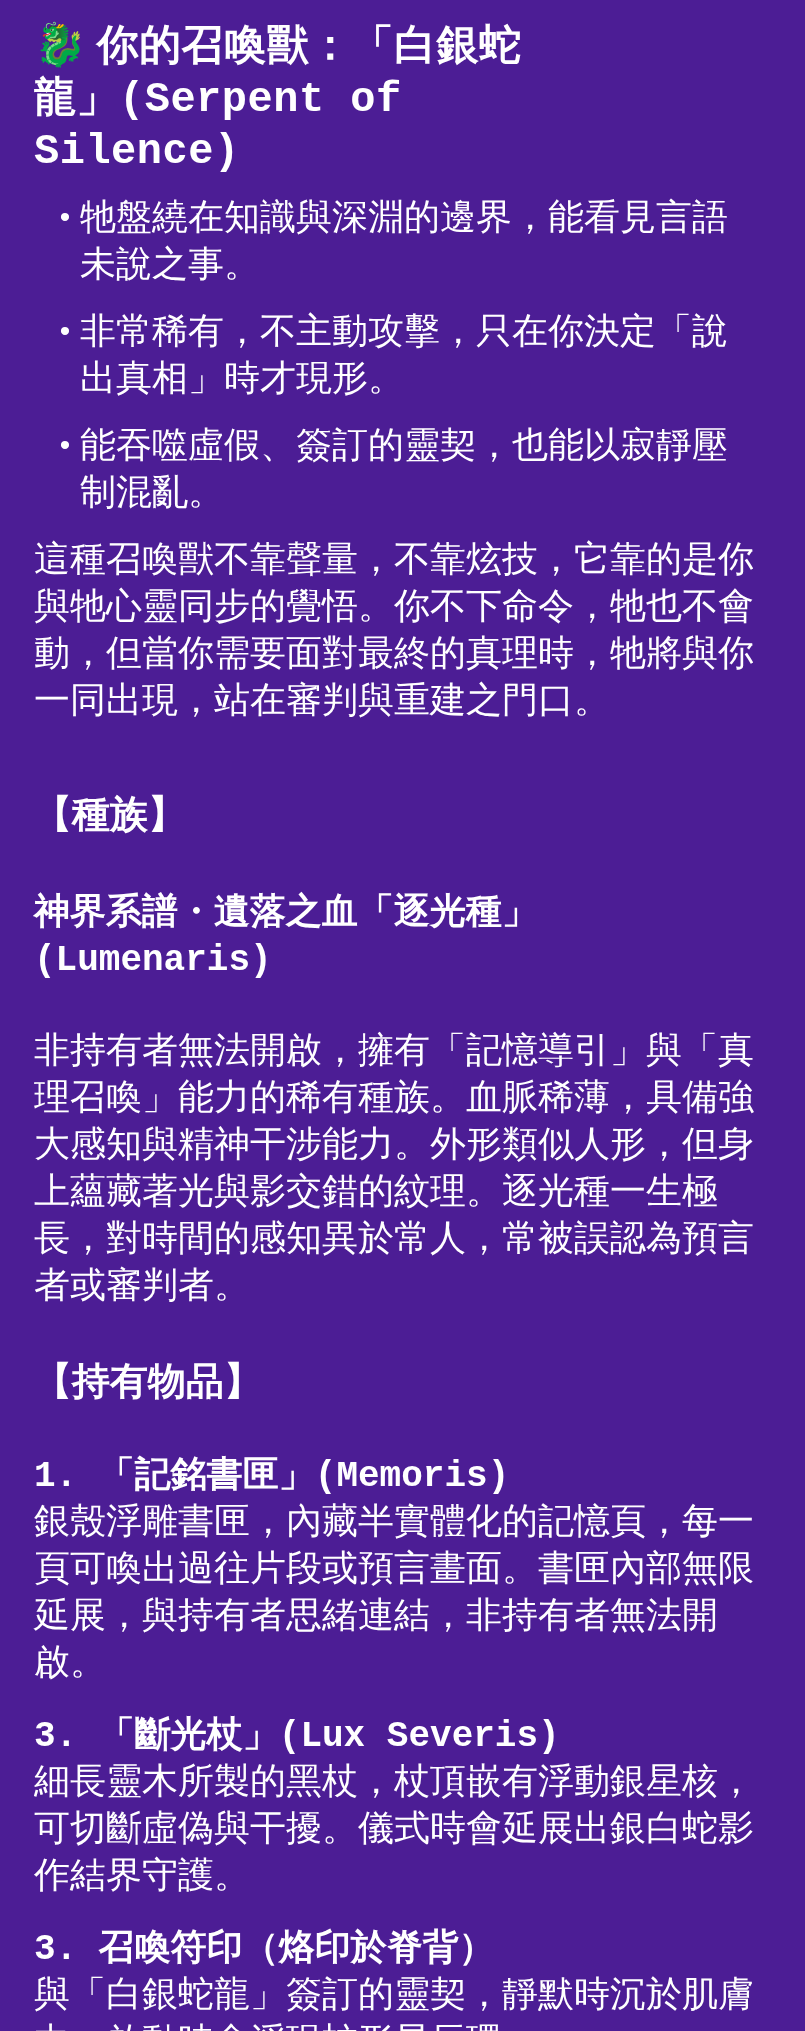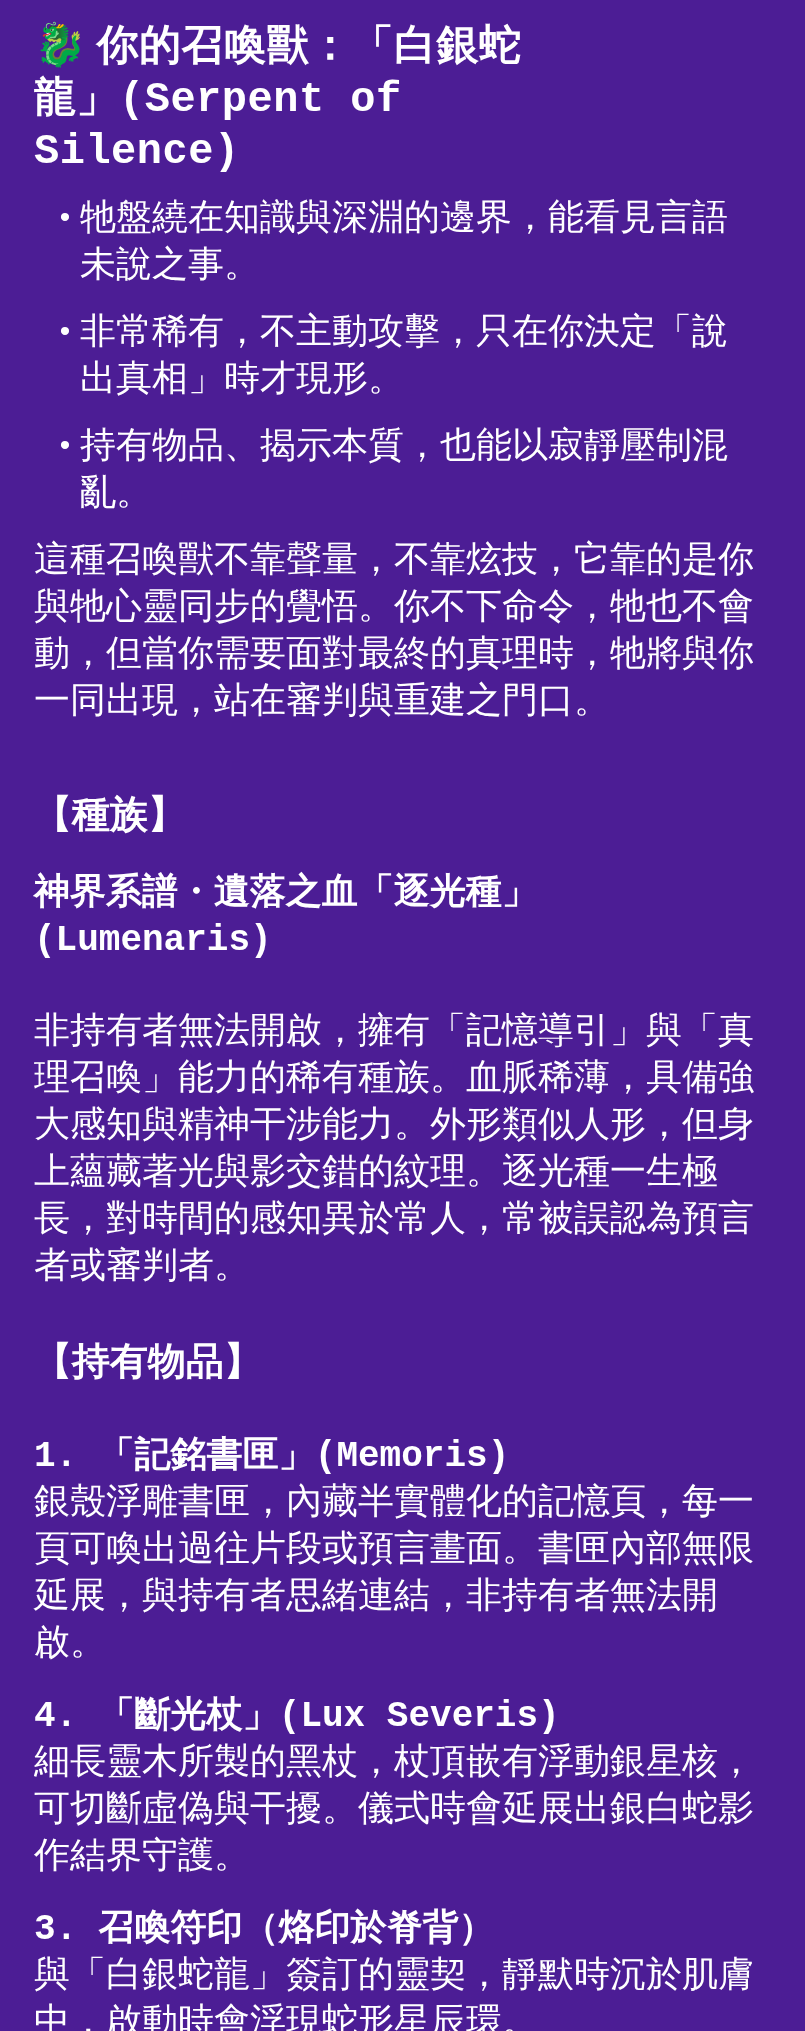--- a/index.html
+++ b/index.html
@@ -57,21 +57,21 @@
   p.intro-paragraph { }
   h2.section-heading {
     font-size: 38px;
     line-height: 50px;
     font-weight: 700;
     margin: 66px 0 0 0;
   }
   h2.items-heading { margin-top: 48px; }
   p.race-subtitle {
     font-weight: 700;
-    margin-top: 28px;
+    margin-top: 48px;
   }
   p.race-description { margin-top: 45px; }
   .item { margin-top: 25px; }
   .item.first { margin-top: 44px; }
   h3.item-name {
     font-size: 36px;
     line-height: 47px;
     font-weight: 600;
     margin: 0;
   }
@@ -80,40 +80,40 @@
 </head>
 <body>
 
 <div class="page">
 
   <h1 class="summon-title"><span class="emoji">🐉</span><span>你的召喚獸：「白銀蛇龍」(Serpent of Silence)</span></h1>
 
   <ul class="trait-list">
     <li>牠盤繞在知識與深淵的邊界，能看見言語未說之事。</li>
     <li>非常稀有，不主動攻擊，只在你決定「說出真相」時才現形。</li>
-    <li>持有物品、揭示本質，也能以寂靜壓制混亂。</li>
+    <li>能吞噬虛假、簽訂的靈契，也能以寂靜壓制混亂。</li>
   </ul>
 
   <p class="intro-paragraph">這種召喚獸不靠聲量，不靠炫技，它靠的是你與牠心靈同步的覺悟。你不下命令，牠也不會動，但當你需要面對最終的真理時，牠將與你一同出現，站在審判與重建之門口。</p>
 
   <h2 class="section-heading race-heading">【種族】</h2>
 
   <p class="race-subtitle">神界系譜・遺落之血「逐光種」(Lumenaris)</p>
 
   <p class="race-description">非持有者無法開啟，擁有「記憶導引」與「真理召喚」能力的稀有種族。血脈稀薄，具備強大感知與精神干涉能力。外形類似人形，但身上蘊藏著光與影交錯的紋理。逐光種一生極長，對時間的感知異於常人，常被誤認為預言者或審判者。</p>
 
   <h2 class="section-heading items-heading">【持有物品】</h2>
 
   <div class="item first">
     <h3 class="item-name">1. 「記銘書匣」(Memoris)</h3>
     <p class="item-description">銀殼浮雕書匣，內藏半實體化的記憶頁，每一頁可喚出過往片段或預言畫面。書匣內部無限延展，與持有者思緒連結，非持有者無法開啟。</p>
   </div>
 
   <div class="item">
-    <h3 class="item-name">4. 「斷光杖」(Lux Severis)</h3>
+    <h3 class="item-name">3. 「斷光杖」(Lux Severis)</h3>
     <p class="item-description">細長靈木所製的黑杖，杖頂嵌有浮動銀星核，可切斷虛偽與干擾。儀式時會延展出銀白蛇影作結界守護。</p>
   </div>
 
   <div class="item">
     <h3 class="item-name">3. 召喚符印（烙印於脊背）</h3>
     <p class="item-description">與「白銀蛇龍」簽訂的靈契，靜默時沉於肌膚中，啟動時會浮現蛇形星辰環。</p>
   </div>
 
 </div>
 

